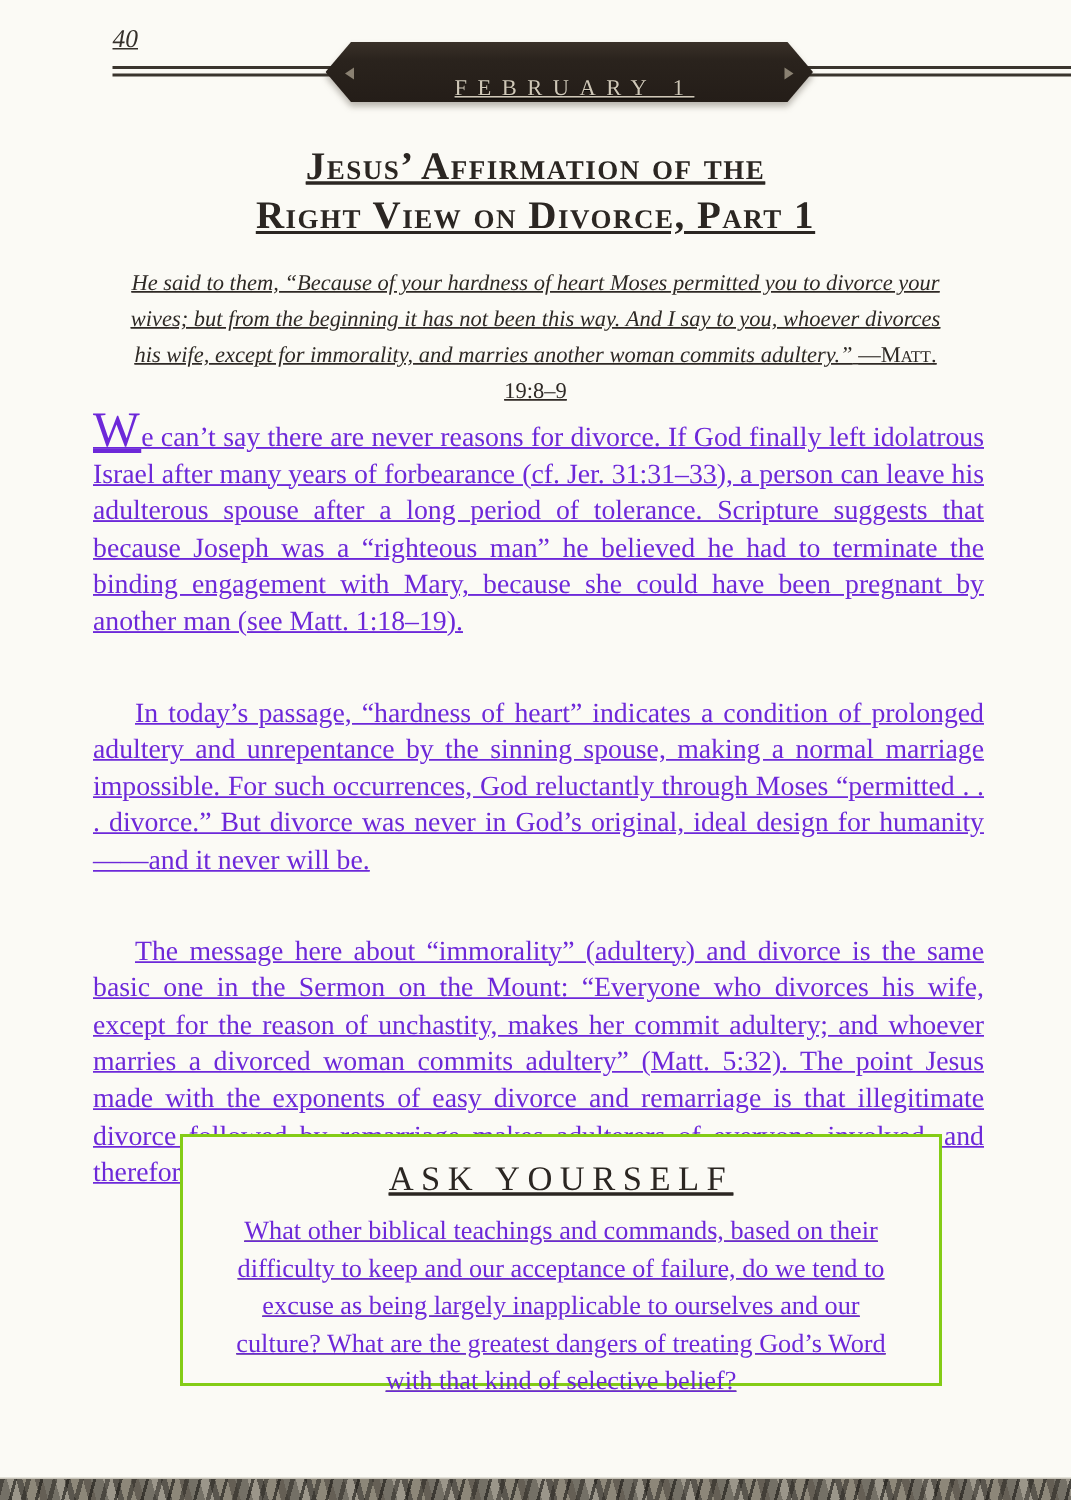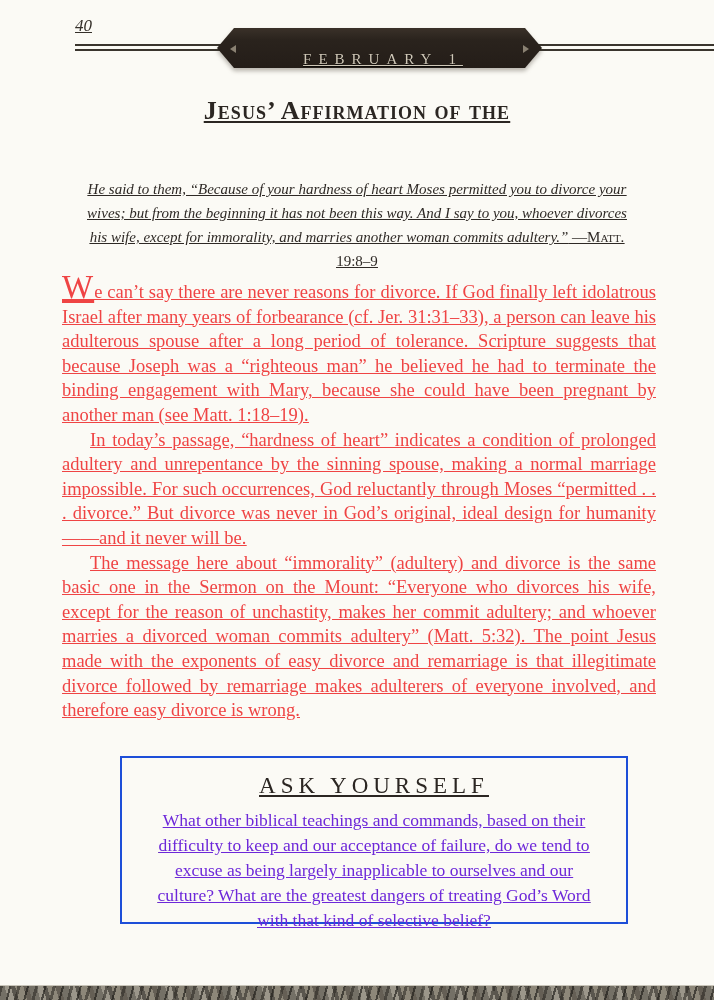--- a/index.html
+++ b/index.html
@@ -88,35 +88,35 @@
     font-variant: small-caps;
   }
 
   
   .body-text {
     position: absolute;
     top: 280px; left: 62px; width: 594px;
     font-size: 18.5px;
     line-height: 24.6px;
     text-align: justify;
-    color: #ef4444;
+    color: #6d28d9;
   }
-  .body-text p.indent { text-indent: 28px; }
+  .body-text p.indent { text-indent: 28px; margin-top: 36px; }
   .dropcap {
     font-size: 33px;
     line-height: 1px;
     letter-spacing: 1px;
   }
 
   
   .ask-box {
     position: absolute;
     top: 756px; left: 120px;
     width: 508px; height: 168px;
-    border: 2px solid #1d4ed8;
+    border: 2px solid #84cc16;
     background: #fbfaf5;
   }
   .ask-title {
     margin-top: 15px;
     text-align: center;
     font-size: 23px;
     letter-spacing: 5px;
     color: #2b2622;
   }
   .ask-text {
@@ -152,20 +152,21 @@
   <div class="banner-wrap">
     <div class="banner">
       <span class="banner-arrow-left"></span>
       <span class="banner-label">FEBRUARY 1</span>
       <span class="banner-arrow-right"></span>
     </div>
   </div>
 
   <h1 class="title">
     <span>Jesus’ Affirmation of the</span><br>
+    <span>Right View on Divorce, Part 1</span>
   </h1>
 
   <div class="scripture">
     <span>He said to them, “Because of your hardness of heart Moses permitted you to divorce your wives; but from the beginning it has not been this way. And I say to you, whoever divorces his wife, except for immorality, and marries another woman commits adultery.”</span>
     <span class="scripture-ref">—Matt. 19:8–9</span>
   </div>
 
   <div class="body-text">
     <p><span class="dropcap">W</span><span>e can’t say there are never reasons for divorce. If God finally left idolatrous Israel after many years of forbearance (cf. Jer. 31:31–33), a person can leave his adulterous spouse after a long period of tolerance. Scripture suggests that because Joseph was a “righteous man” he believed he had to terminate the binding engagement with Mary, because she could have been pregnant by another man (see Matt. 1:18–19).</span></p>
     <p class="indent">In today’s passage, “hardness of heart” indicates a condition of prolonged adultery and unrepentance by the sinning spouse, making a normal marriage impossible. For such occurrences, God reluctantly through Moses “permitted . . . divorce.” But divorce was never in God’s original, ideal design for humanity——and it never will be.</p>

